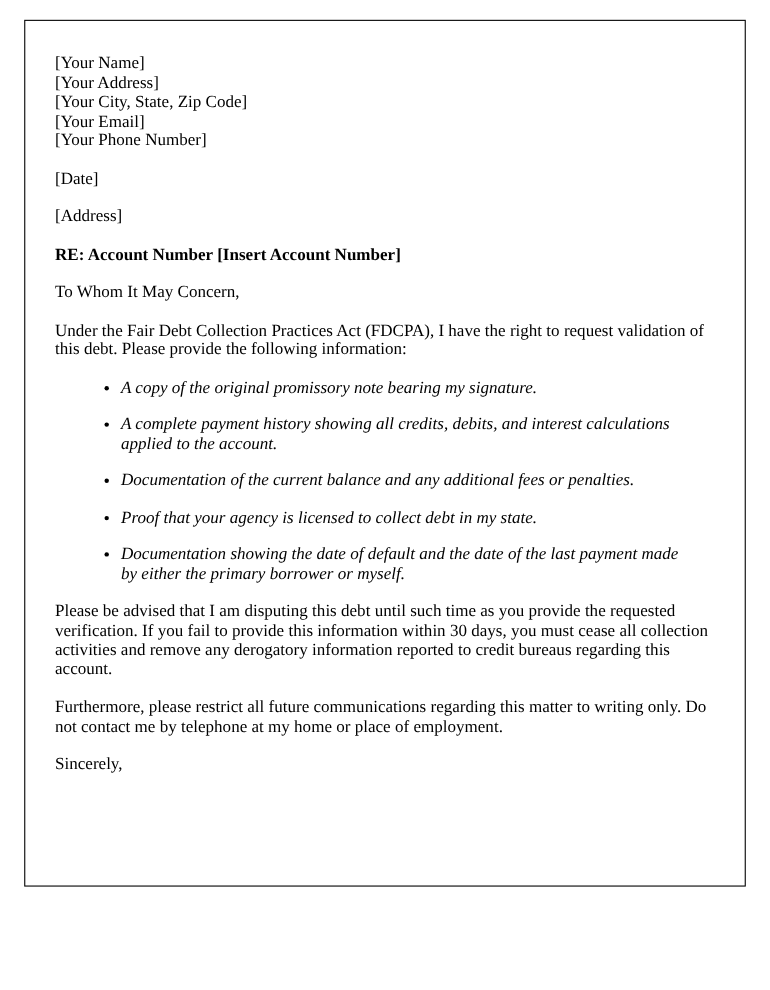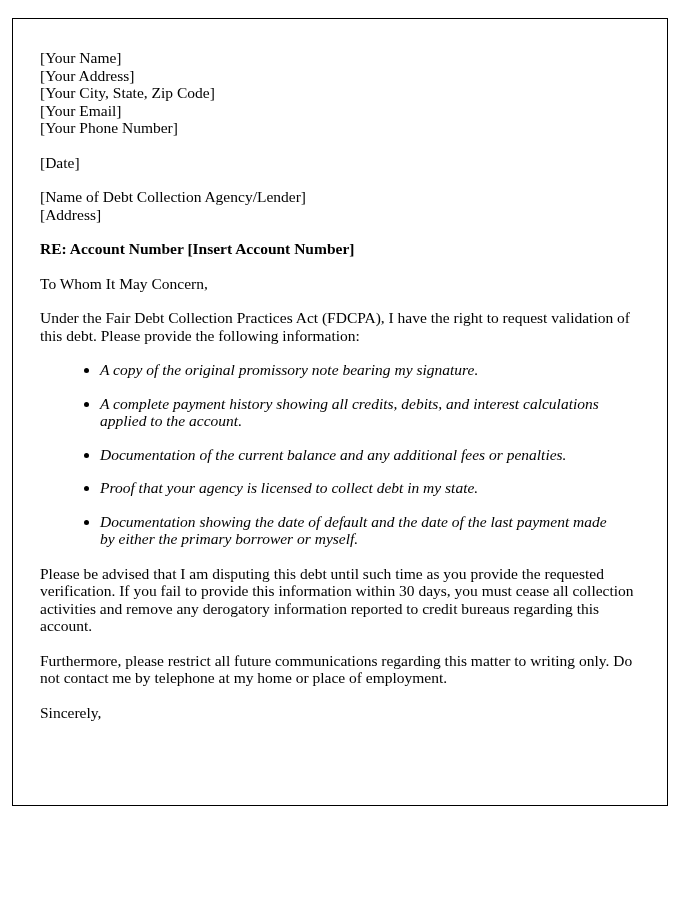--- a/index.html
+++ b/index.html
@@ -9,21 +9,21 @@
   }
   body {
     width: 700px;
     height: 900px;
     position: relative;
     font-family: "Liberation Serif", "DejaVu Serif", serif;
     color: #000000;
   }
   .letter-page {
     position: absolute;
-    left: 12px;
+    left: 22px;
     top: 18px;
     width: 656px;
     height: 788px;
     border: 1px solid #000000;
     box-sizing: border-box;
     padding: 30px 27px 20px 27px;
     background: #ffffff;
     overflow: hidden;
   }
   .letter-page, .letter-page * {
@@ -66,21 +66,20 @@
     <div class="line">[Your City, State, Zip Code]</div>
     <div class="line">[Your Email]</div>
     <div class="line">[Your Phone Number]</div>
   </div>
 
   <div class="block">
     <div class="line">[Date]</div>
   </div>
 
   <div class="block">
-    <div class="line">[Name of Debt Collection Agency/Lender]</div>
     <div class="line">[Address]</div>
   </div>
 
   <div class="block">
     <div class="line subject-line">RE: Account Number [Insert Account Number]</div>
   </div>
 
   <div class="block">
     <div class="line">To Whom It May Concern,</div>
   </div>

